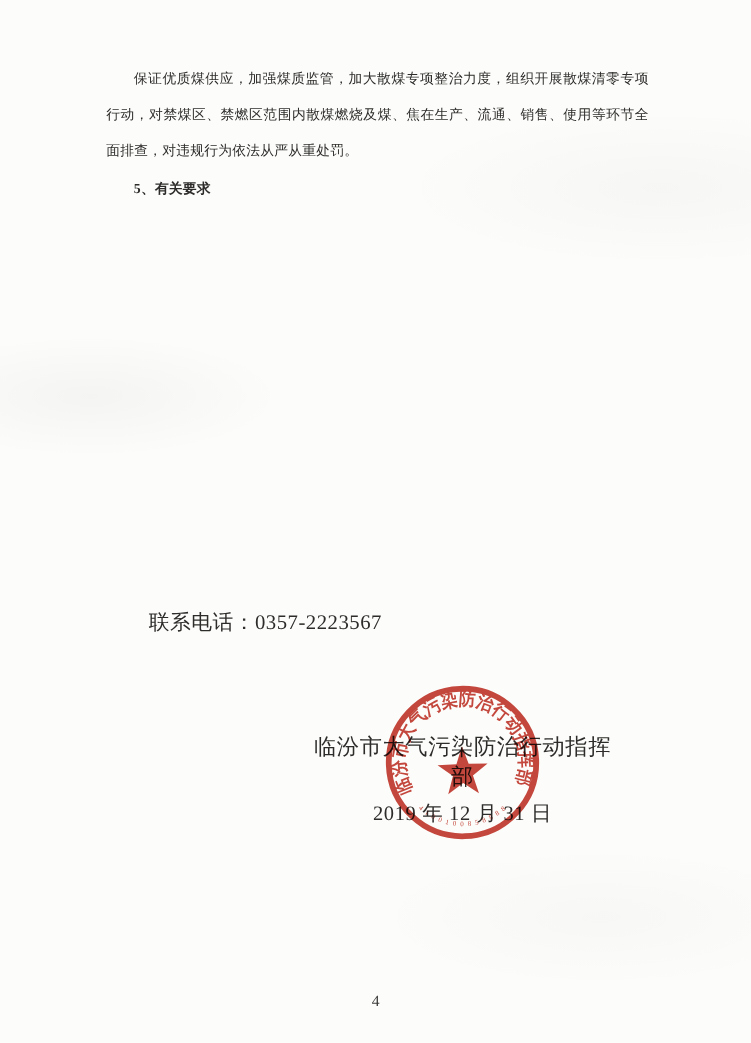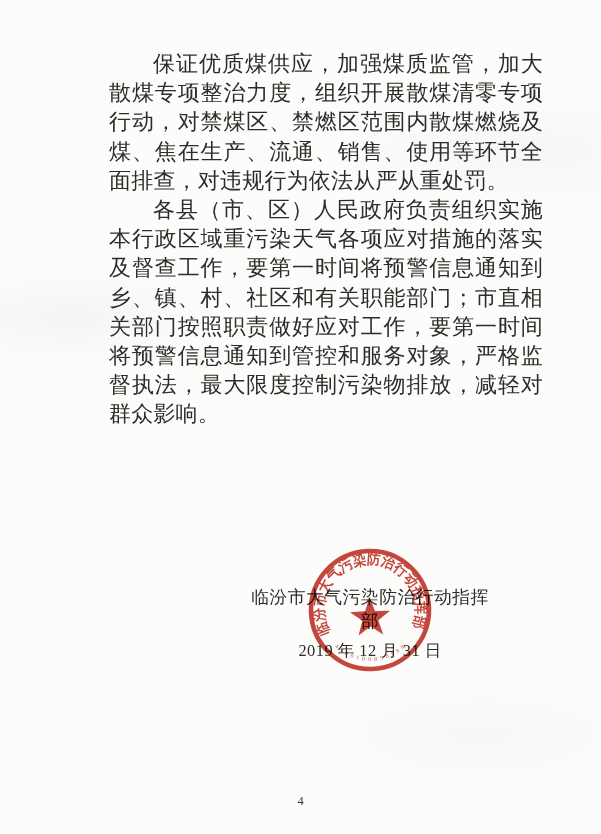--- a/index.html
+++ b/index.html
@@ -11,26 +11,25 @@
       radial-gradient(ellipse 220px 70px at 12% 38%, rgba(0,0,0,0.030), transparent 70%),
       radial-gradient(ellipse 300px 90px at 88% 18%, rgba(0,0,0,0.022), transparent 70%),
       radial-gradient(ellipse 260px 80px at 80% 88%, rgba(0,0,0,0.020), transparent 70%),
       #fcfcfa;
     font-family: "Liberation Serif", "DejaVu Serif", serif;
     color: #2d2c2a;
   }
   .page-text {
     position: absolute;
     left: 85px; top: 49px; width: 434px;
-    font-size: 22px;
+    font-size: 11px;
     line-height: 29.2px;
     text-align: justify;
     text-justify: inter-character;
     letter-spacing: 0.2px;
-    margin-left: 24px;
   }
   .page-text p { margin: 0; text-indent: 2em; }
   .page-text p.heading { font-weight: bold; }
   .contact-block {
     position: absolute;
     left: 119px; top: 484px;
     font-size: 16.6px;
     line-height: 28.5px;
     letter-spacing: 0.4px;
   }
@@ -61,24 +60,25 @@
     text-align: center;
     font-size: 12.5px;
     color: #3a3a38;
   }
 </style>
 </head>
 <body>
 
 <div class="page-text">
   <p>保证优质煤供应，加强煤质监管，加大散煤专项整治力度，组织开展散煤清零专项行动，对禁煤区、禁燃区范围内散煤燃烧及煤、焦在生产、流通、销售、使用等环节全面排查，对违规行为依法从严从重处罚。</p>
-  <p>各县（市、区）人民政府负责组织实施本行政区域重污染天气各项应对措施的落实及督查工作，要第一时间将预警信息通知到乡、镇、村、社区和有关职能部门；市直相关部门按照职责做好应对工作，要第一时间将预警信息通知到管控和服务对象，严格监督执法，最大限度控制污染物排放，减轻对群众影响。</p>
+  <p class="heading">5、有关要求</p>
 </div>
 
 <div class="contact-block">
+  <div>联系电话：0357-2223567</div>
 </div>
 
 <div class="signature-block">
   <div class="sig-org">临汾市大气污染防治行动指挥部</div>
   <div class="sig-date">2019 年 12 月 31 日</div>
 </div>
 
 <svg class="seal" viewBox="0 0 166 166" xmlns="http://www.w3.org/2000/svg">
   <defs>
     <path id="ringTextPath" d="M 42.4 104.6 A 46 46 0 1 1 123.6 104.6" fill="none"></path>

